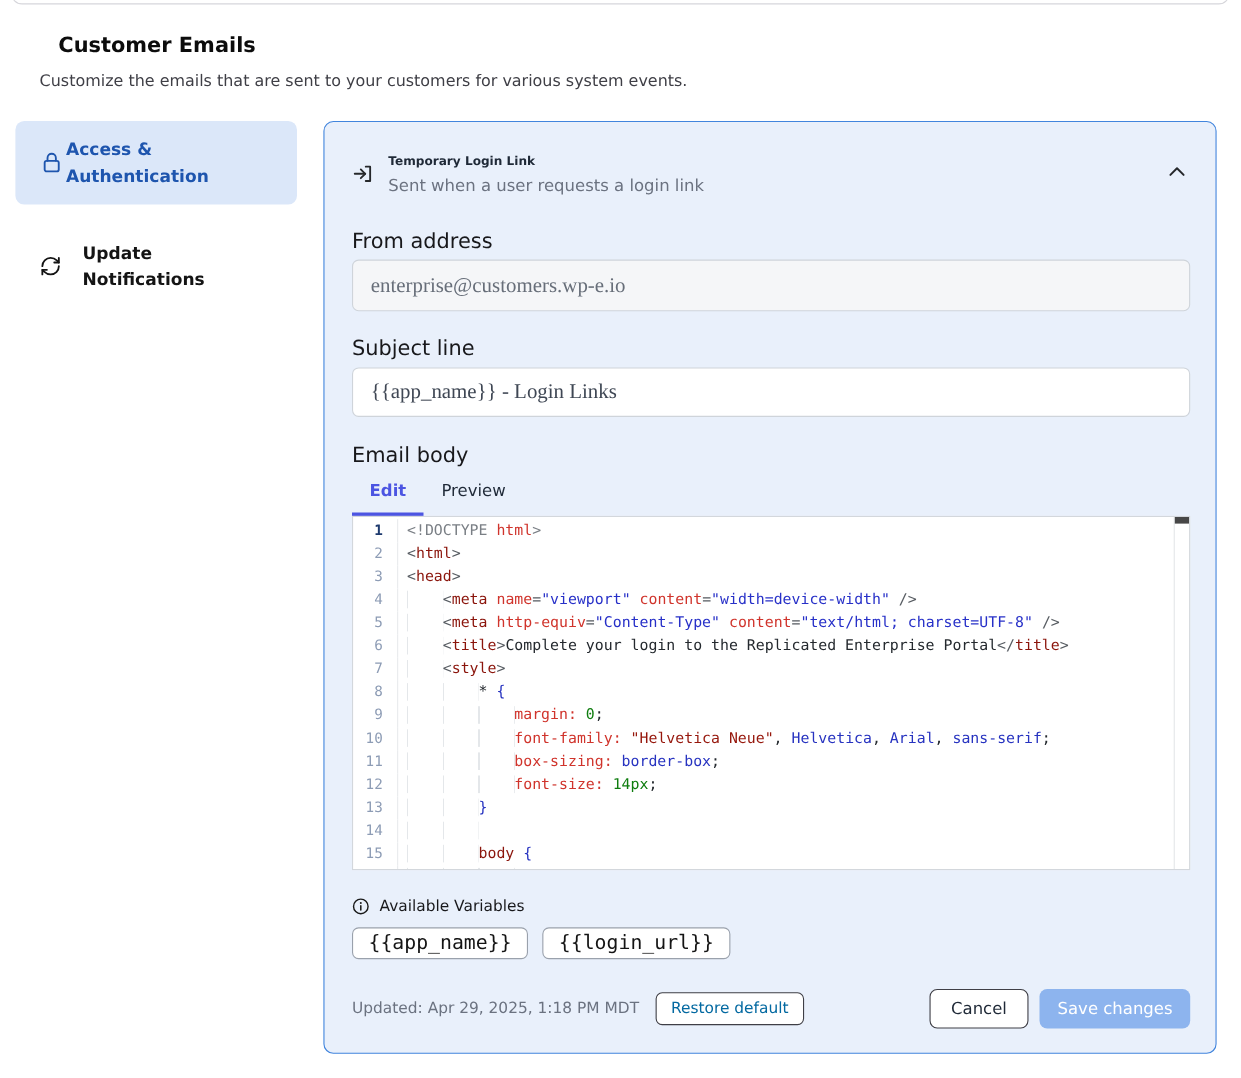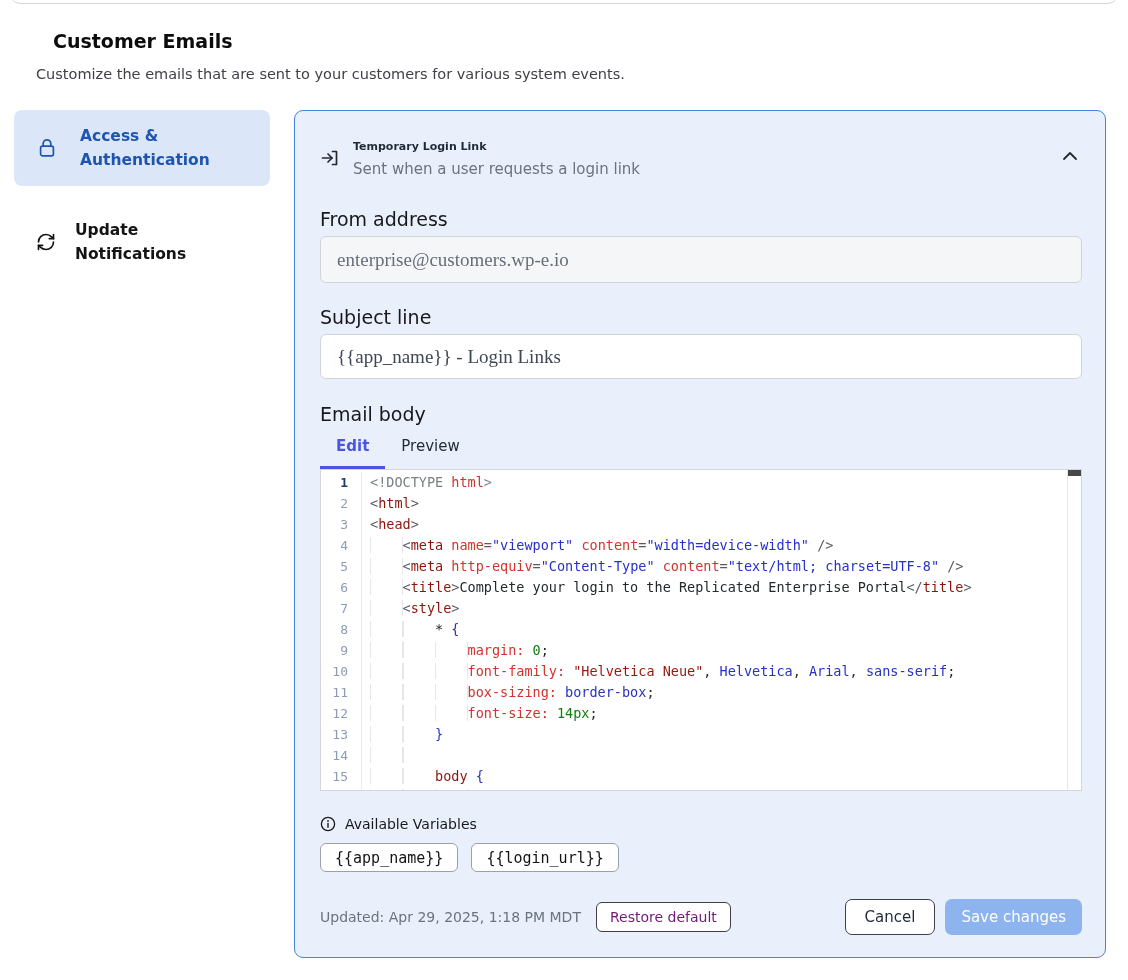--- a/index.html
+++ b/index.html
@@ -24,21 +24,21 @@
     font-size: 19px; font-weight: 700; color: #0c0c0c;
   }
   .page-subtitle {
     position: absolute; left: 36px; top: 66px;
     font-size: 14.5px; color: #3f3f46;
   }
 
   
   .sidebar { position: absolute; left: 14px; top: 110px; width: 256px; }
   .side-item {
-    display: flex; align-items: center; gap: 24px;
+    display: flex; align-items: center; gap: 4px;
     padding: 14px 14px 14px 24px; border-radius: 8px; cursor: pointer;
   }
   .side-item .label { font-size: 15.5px; font-weight: 600; line-height: 24px; color: #141414; max-width: 176px; }
   .side-item.selected { background: var(--sidebar-active-bg); }
   .side-item.selected .label { color: var(--sidebar-active-text); }
   .side-item.item2 { margin-top: 18px; padding-left: 22px; gap: 19px; align-items: center; }
   .side-icon { flex: 0 0 auto; display: flex; }
 
   
   .panel {
@@ -119,29 +119,29 @@
   }
   .vthumb { position: absolute; top: 0; left: 0; width: 13px; height: 6px; background: #474747; }
 
   
   .vars-row { margin-top: 25px; display: flex; align-items: center; gap: 9px; }
   .vars-label { font-size: 14px; color: #18181b; }
   .chips { margin-top: 11px; display: flex; gap: 13px; }
   .chip {
     height: 29px; padding: 0 14px; display: inline-flex; align-items: center;
     border: 1px solid #9aa1ac; border-radius: 6px; background: #fff; cursor: pointer;
-    font-family: "DejaVu Sans Mono", "Liberation Mono", monospace; font-size: 15px; color: #141414;
+    font-family: "DejaVu Sans Mono", "Liberation Mono", monospace; font-size: 18px; color: #141414;
   }
 
   
   .panel-footer { margin-top: 27px; display: flex; align-items: center; }
   .updated { font-size: 14px; color: #6b7280; }
   .btn { cursor: pointer; font-family: "DejaVu Sans", "Liberation Sans", sans-serif; }
   .btn-restore {
-    margin-left: 15px; height: 30px; padding: 0 13px; font-size: 14px; color: #701a75;
+    margin-left: 15px; height: 30px; padding: 0 13px; font-size: 14px; color: #0369a1;
     background: #fff; border: 1px solid #3f3f46; border-radius: 6px;
   }
   .spacer { flex: 1; }
   .btn-cancel {
     height: 36px; padding: 0 19px; font-size: 15px; color: #1f2937;
     background: #fff; border: 1px solid #3f3f46; border-radius: 7px;
   }
   .btn-save {
     margin-left: 10px; height: 36px; padding: 0 16px; font-size: 15px; font-weight: 500;
     color: #ffffff; background: var(--save-disabled-bg); border: none; border-radius: 7px;

